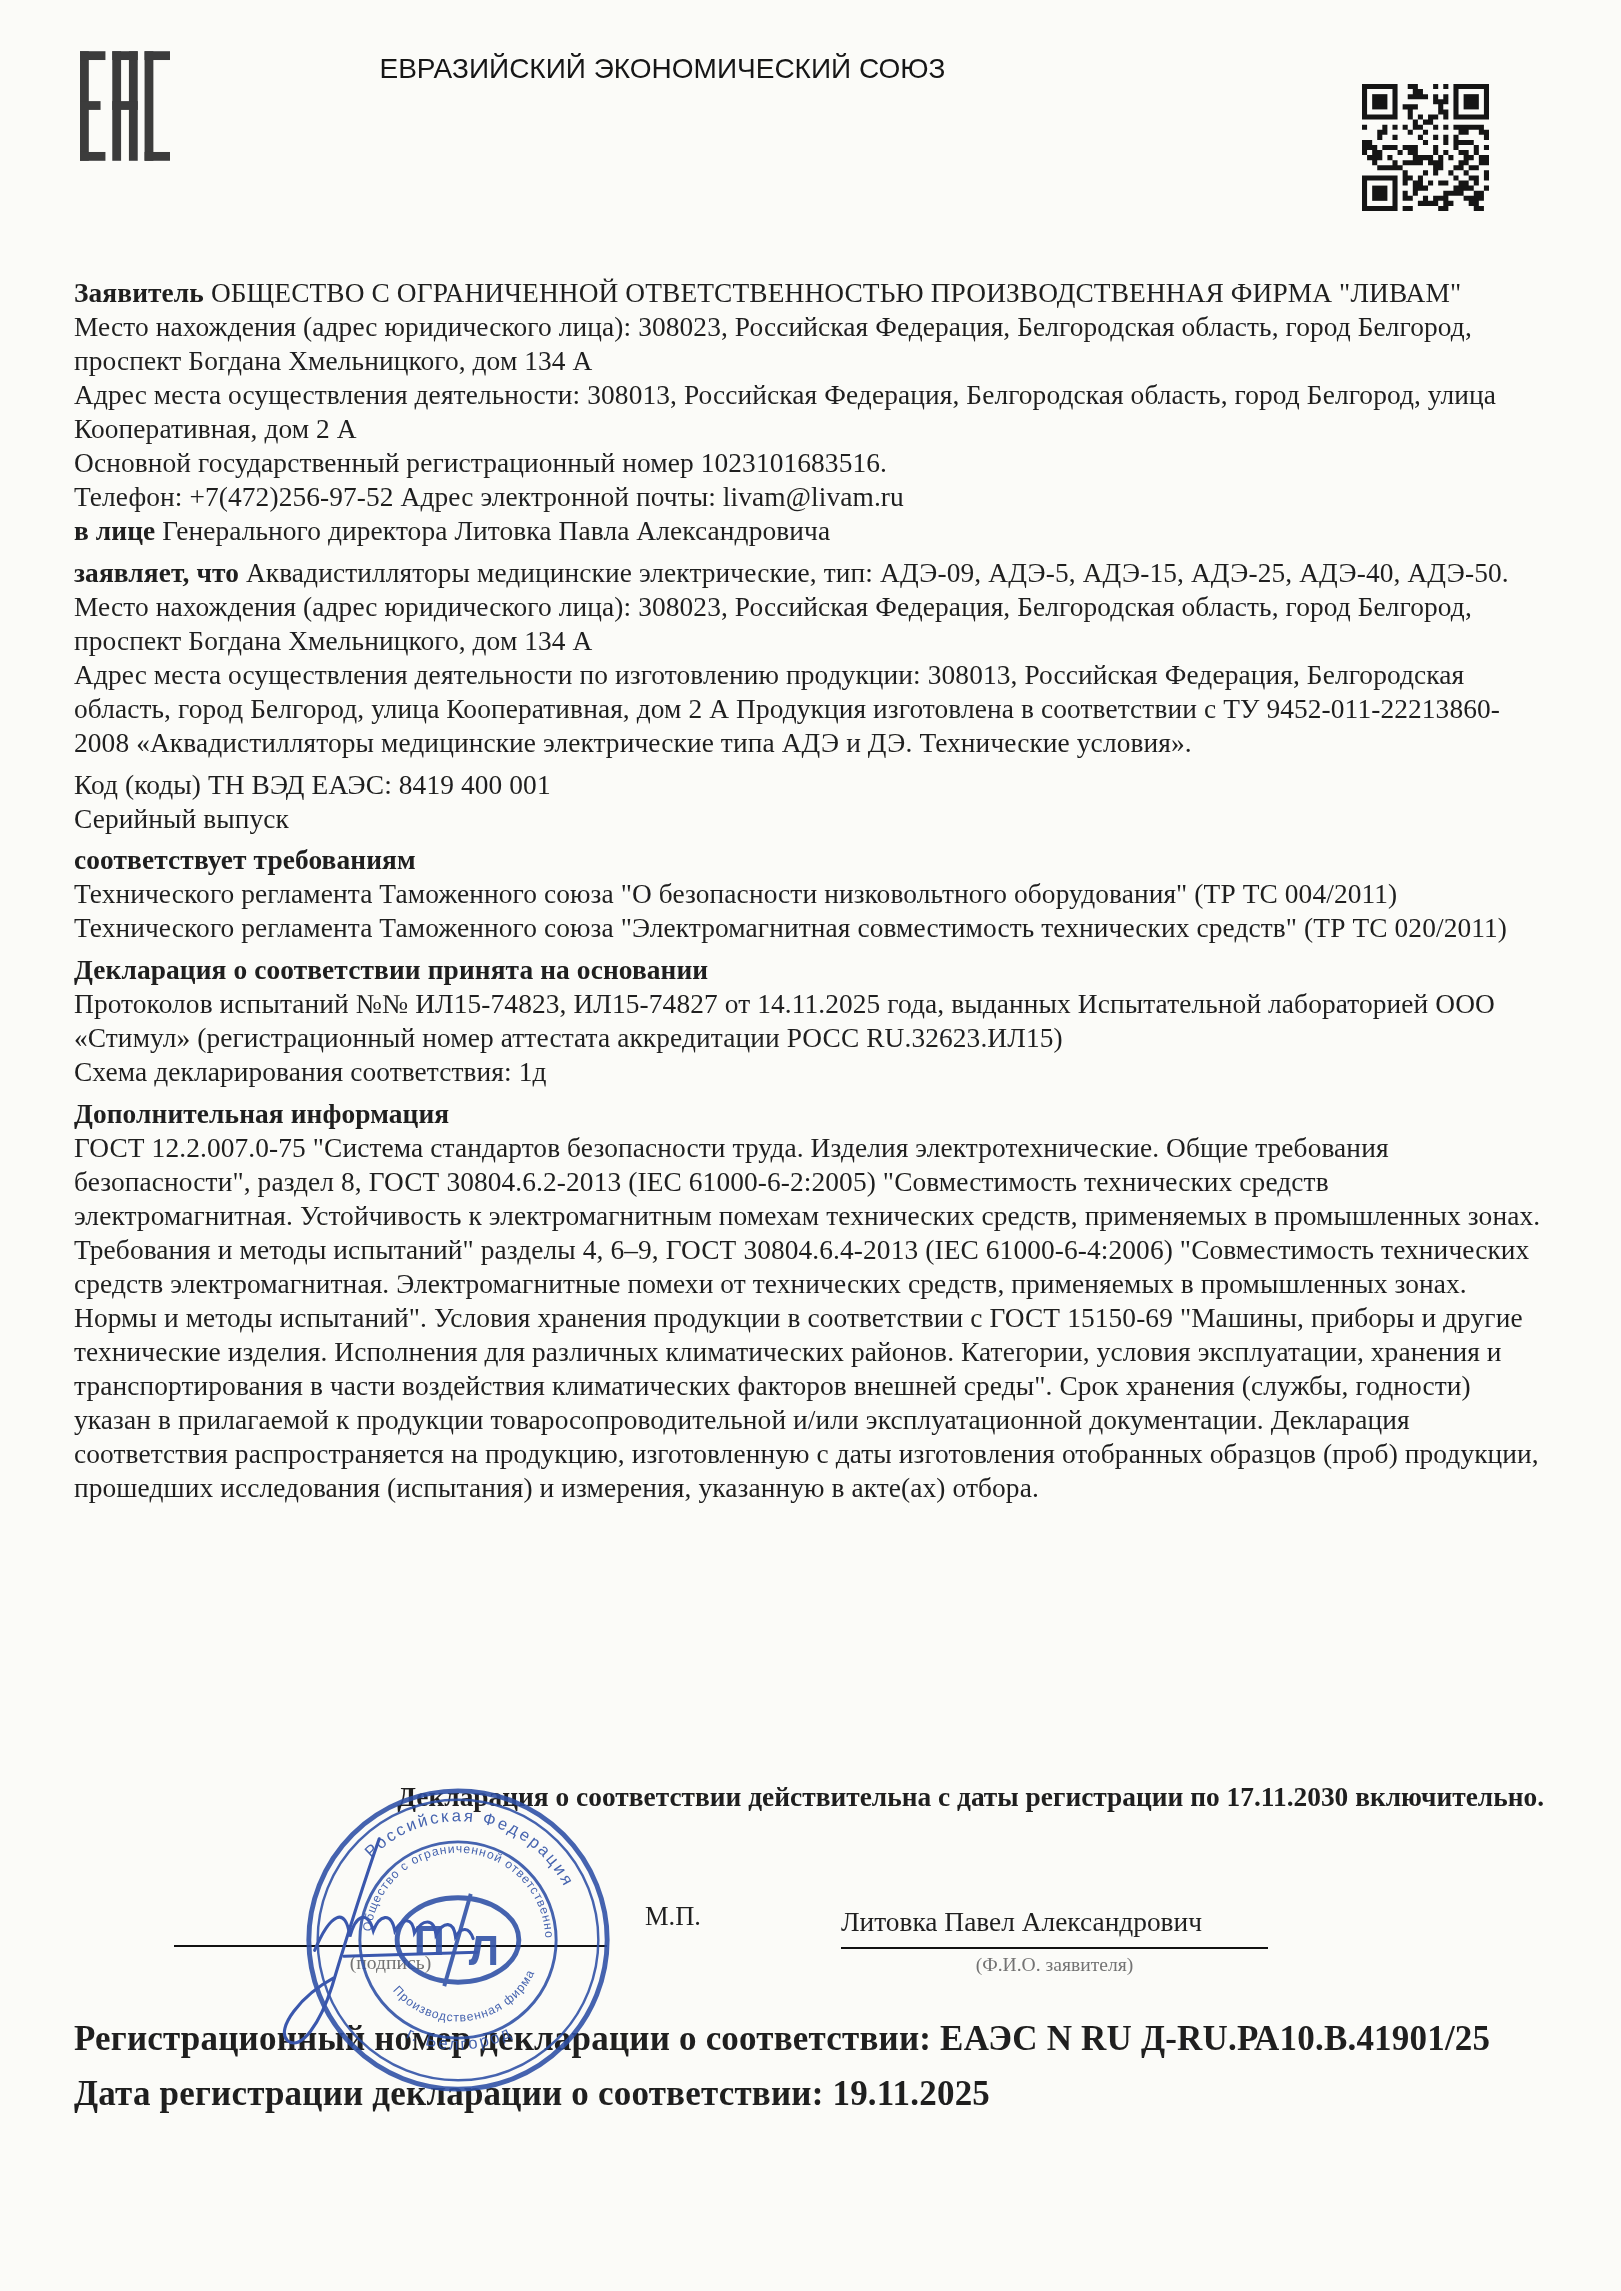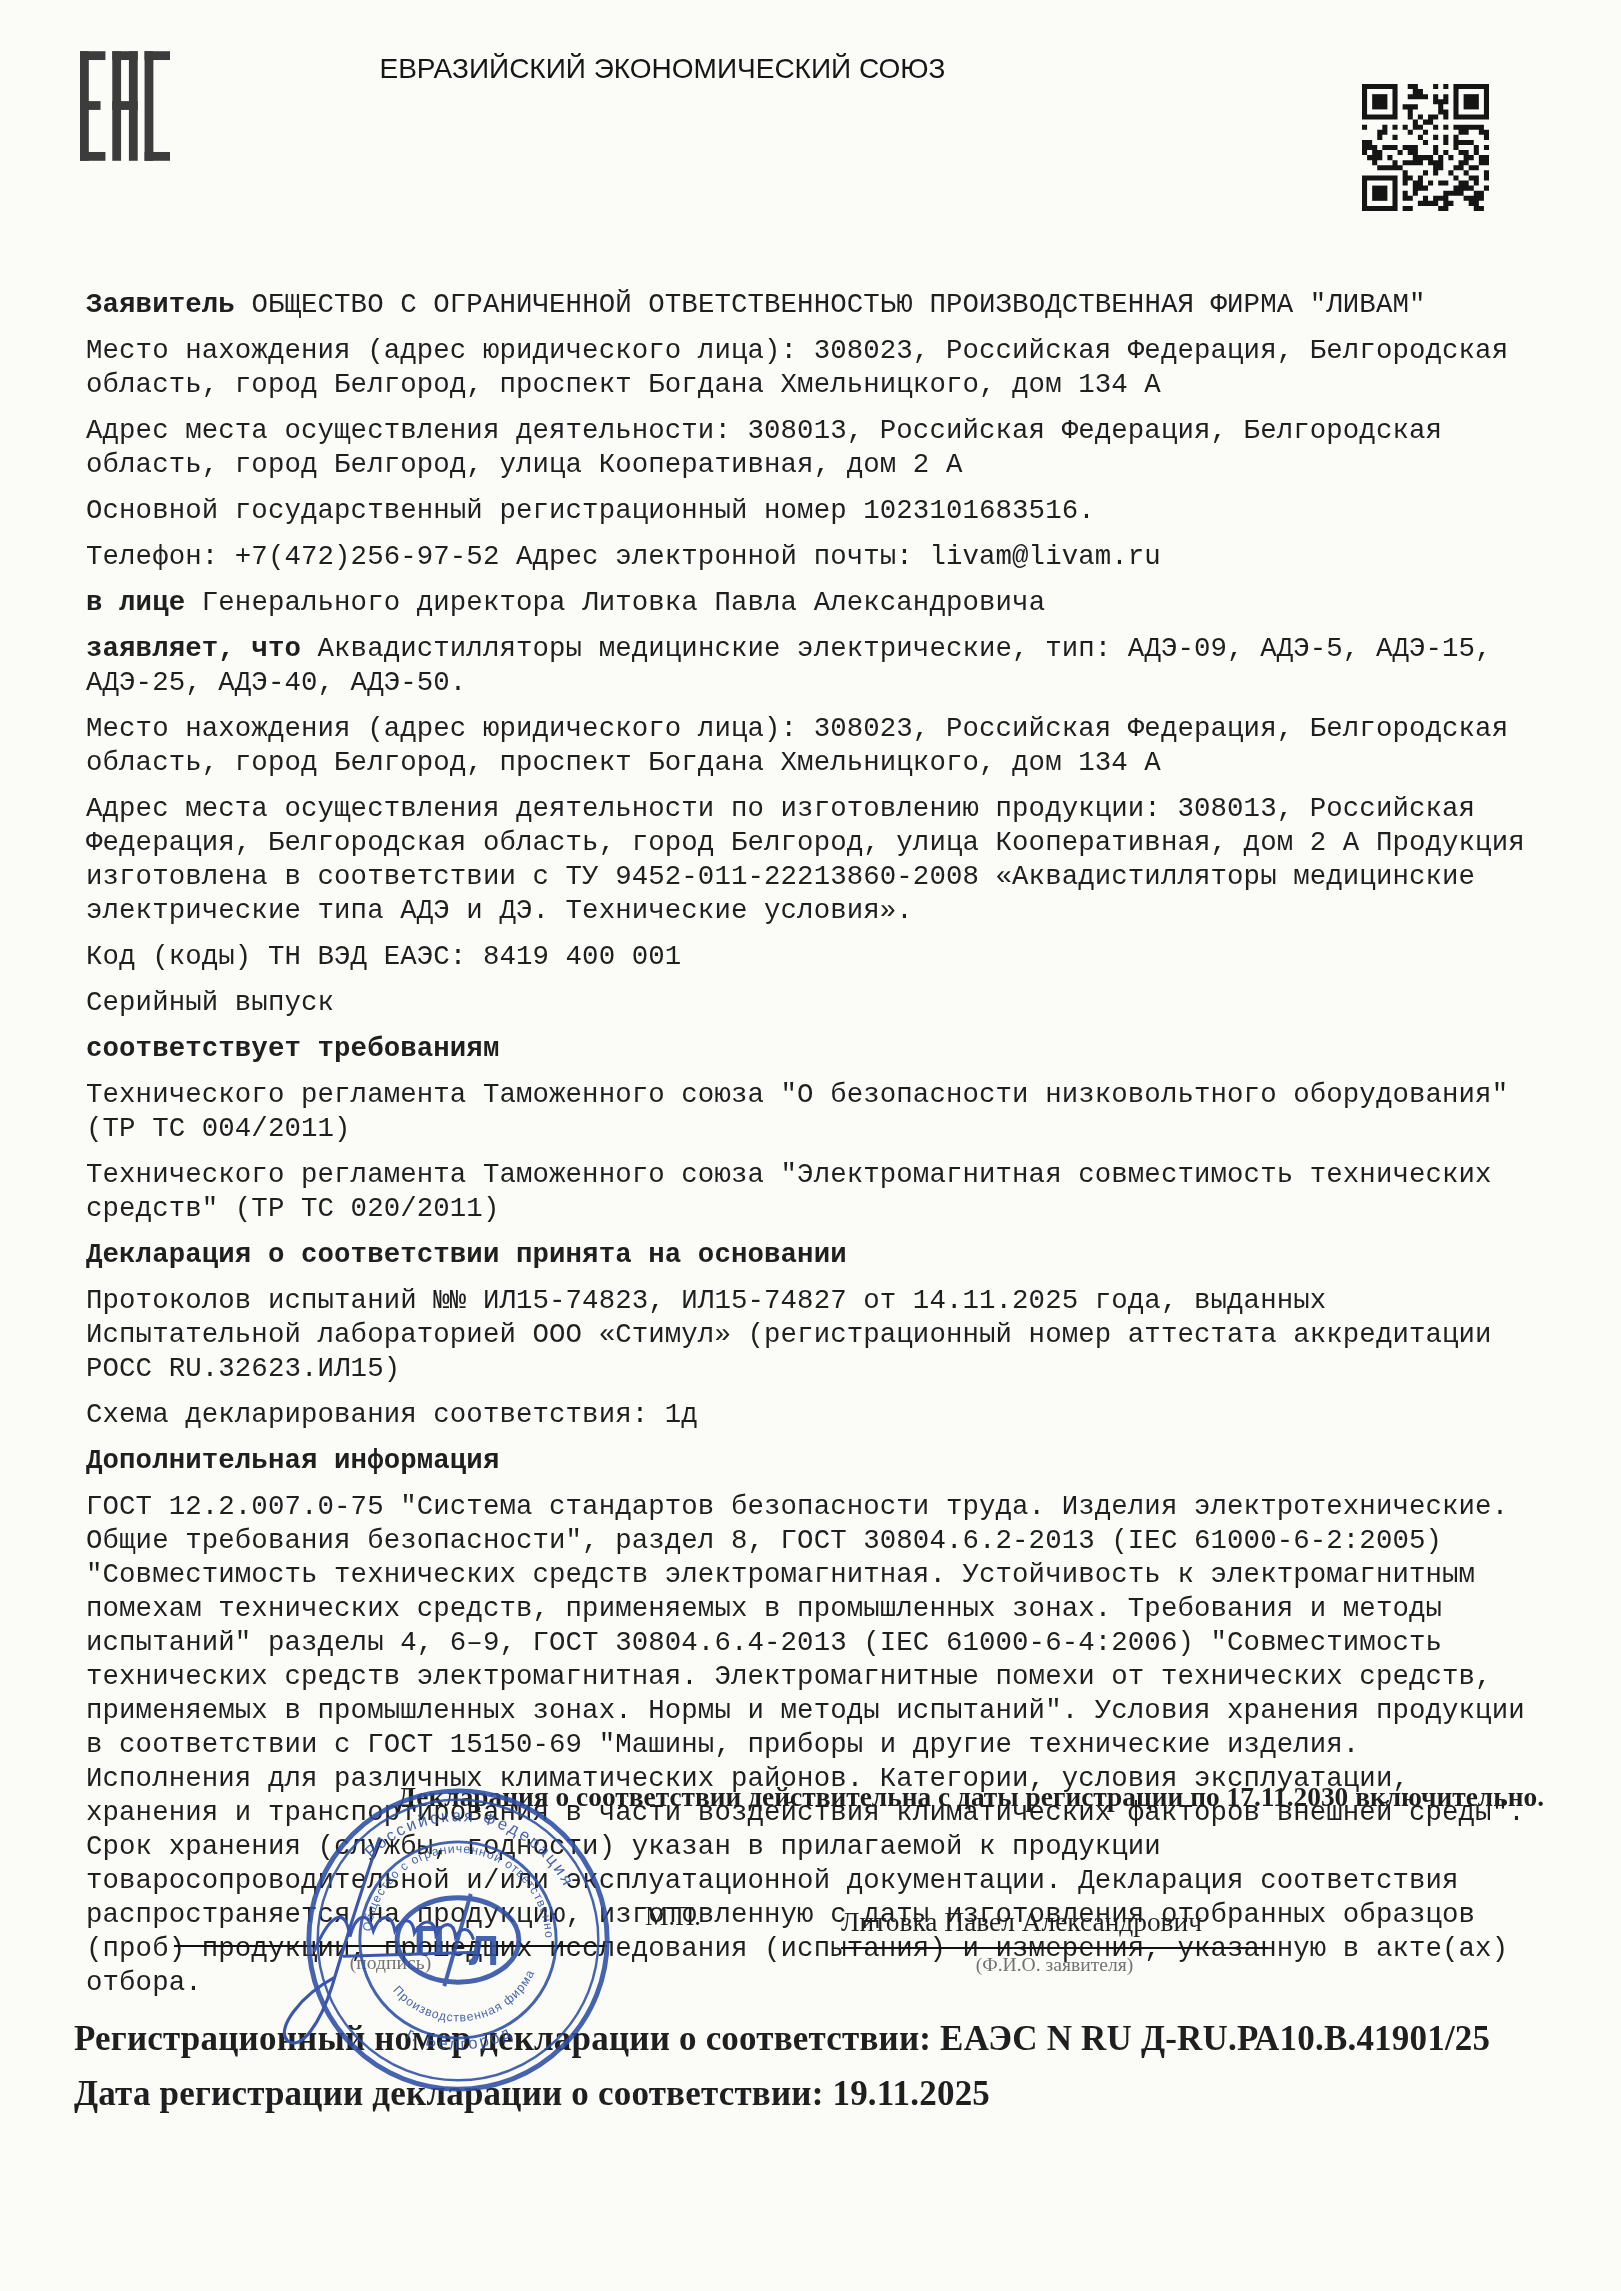--- a/index.html
+++ b/index.html
@@ -21,21 +21,21 @@
     font-weight:normal;font-size:28px;line-height:36px;
     color:#161616;
   }
   .qr{position:absolute;left:1362px;top:84px;width:127px;height:127px;}
   
   .body-text{
     position:absolute;left:74px;top:276px;width:1478px;
     font-size:27.4px;line-height:34px;letter-spacing:0.1px;
     text-align:left;
   }
-  .body-text p{margin:12px;font-family:Liberation Mono, monospace;}
+  .body-text p{margin:0;}
   .body-text p.gap{margin-top:7.8px;}
   b,.bold{font-weight:bold;}
   
   .validity{
     position:absolute;left:74px;top:1782px;width:1470px;
     font-size:27.4px;font-weight:bold;text-align:right;
   }
   .sig-line{position:absolute;height:0;border-top:2.9px solid #111;}
   .sig-line.left{left:174px;top:1945px;width:433px;}
   .sig-line.right{left:841px;top:1947px;width:427px;}

